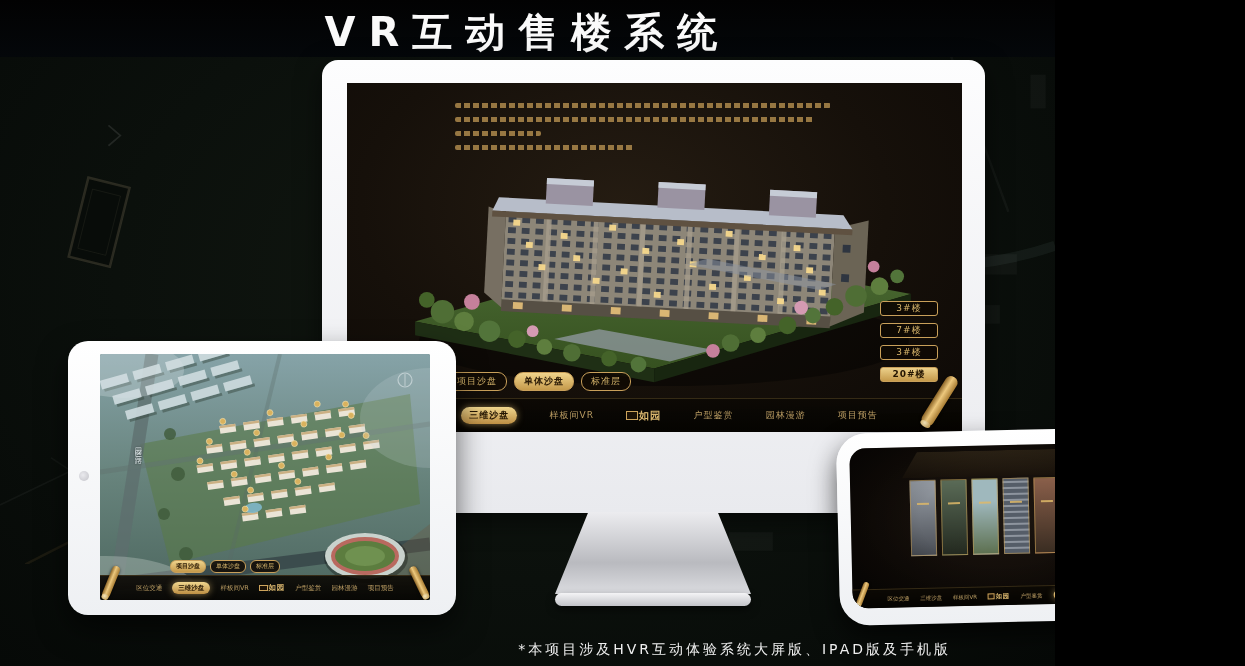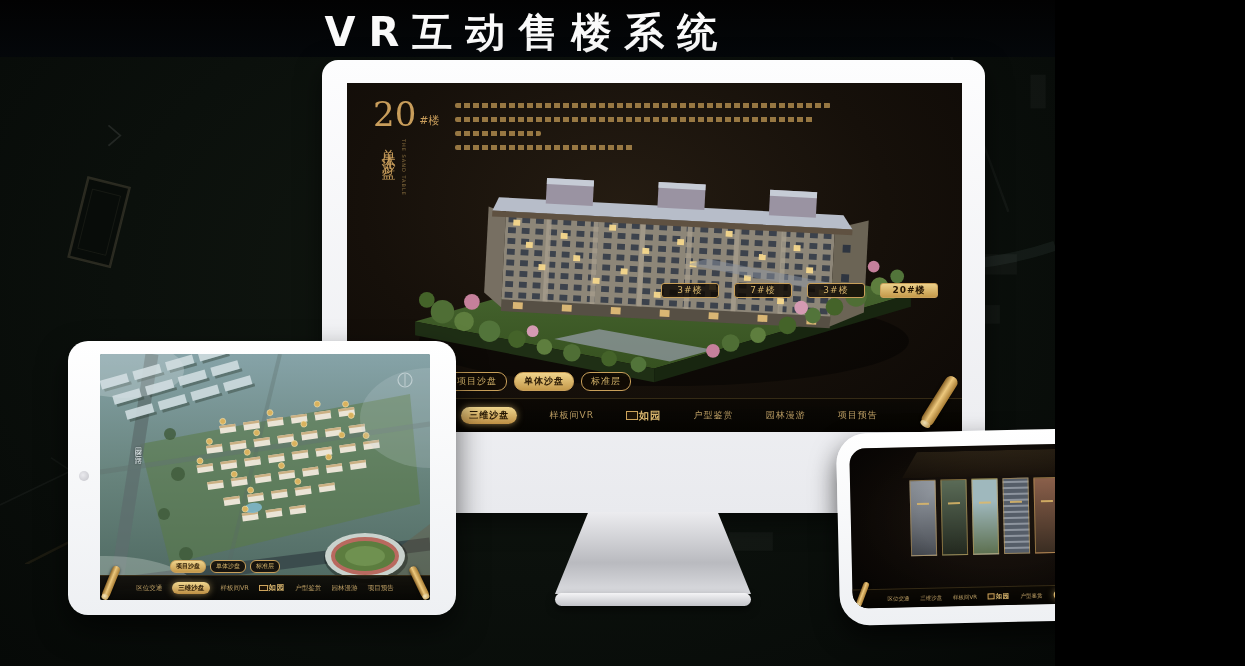--- a/index.html
+++ b/index.html
@@ -58,21 +58,21 @@
   .h-num{font-family:"DejaVu Serif","Liberation Serif",serif;font-size:34px;line-height:1}
   .h-unit{font-size:11px;align-self:flex-end;margin-bottom:3px}
   .h-vwrap{display:flex;gap:3px;margin-left:7px;margin-top:6px}
   .h-vert{writing-mode:vertical-rl;font-family:"DejaVu Serif","Liberation Serif",serif;
     font-size:14px;letter-spacing:6px;color:#c89d5b}
   .h-vert-en{writing-mode:vertical-rl;font-size:5px;letter-spacing:1px;color:#8a7040;margin-top:2px}
   .m-para{position:absolute;left:108px;top:20px;width:382px}
   .para-line{height:5px;border-radius:2px;margin-bottom:9px;
     background:repeating-linear-gradient(90deg,rgba(186,147,81,.78) 0 6px,rgba(186,147,81,0) 6px 9px)}
   .bldg{position:absolute;left:55px;top:64px;width:520px;height:245px}
-  .floor-btns{position:absolute;right:24px;top:200px;display:flex;flex-direction:row;gap:15px}
+  .floor-btns{position:absolute;right:24px;top:218px;display:flex;flex-direction:column;gap:7px}
   .floor-btn{width:58px;height:15px;font-size:9px;letter-spacing:1px;color:#d8b66c;cursor:pointer;
     border:1px solid #c9a05a;border-radius:3px;background:rgba(15,9,3,.85)}
   .floor-btn.active{background:linear-gradient(#ecd08a,#c59a4b);color:#241502;font-weight:bold}
 
   
   .tablet{position:absolute;left:68px;top:341px;width:388px;height:274px;border-radius:20px;
     background:linear-gradient(#ffffff,#eef0f3);box-shadow:0 14px 30px rgba(0,0,0,.6);z-index:4}
   .tablet-cam{position:absolute;left:11px;top:130px;width:10px;height:10px;border-radius:50%;
     background:radial-gradient(circle at 40% 40%,#eaeaee,#c2c2c8)}
   .tablet-screen{position:absolute;left:32px;top:13px;width:330px;height:246px;overflow:hidden;
@@ -138,30 +138,20 @@
   <div class="title-band"></div>
   <h1 class="title">VR互动售楼系统</h1>
 
   <div class="monitor">
     <div class="monitor-body"></div>
     <div class="monitor-neck"></div>
     <div class="monitor-base"></div>
 
     <div class="monitor-screen">
 
-      <div class="m-heading">
-        <div class="h-numrow">
-          <span class="h-num">20</span>
-          <span class="h-unit">#楼</span>
-        </div>
-        <div class="h-vwrap">
-          <span class="h-vert">单体沙盘</span>
-          <span class="h-vert-en">THE SAND TABLE</span>
-        </div>
-      </div>
 
       <div class="m-para">
         <div class="para-line" style="width:376px"></div>
         <div class="para-line" style="width:360px"></div>
         <div class="para-line" style="width:86px"></div>
         <div class="para-line" style="width:180px"></div>
       </div>
 
       <svg class="bldg" viewBox="0 0 520 250">
         <defs>
@@ -484,13 +474,14 @@
         <span class="scroll scroll-xs right"></span>
       </div>
 
       <div class="notch">
         <span class="notch-slit"></span>
         <span class="notch-cam"></span>
       </div>
     </div>
   </div>
 
+  <div class="footnote">*本项目涉及HVR互动体验系统大屏版、IPAD版及手机版</div>
 </div>
 
 </body></html>

